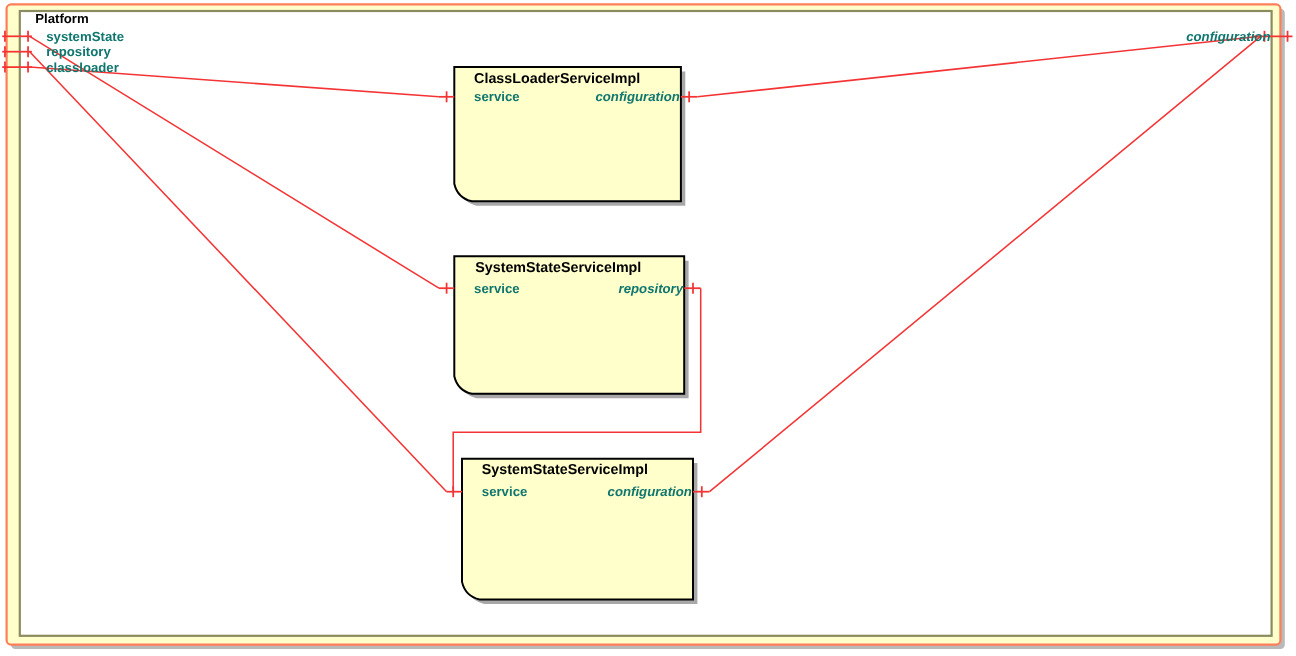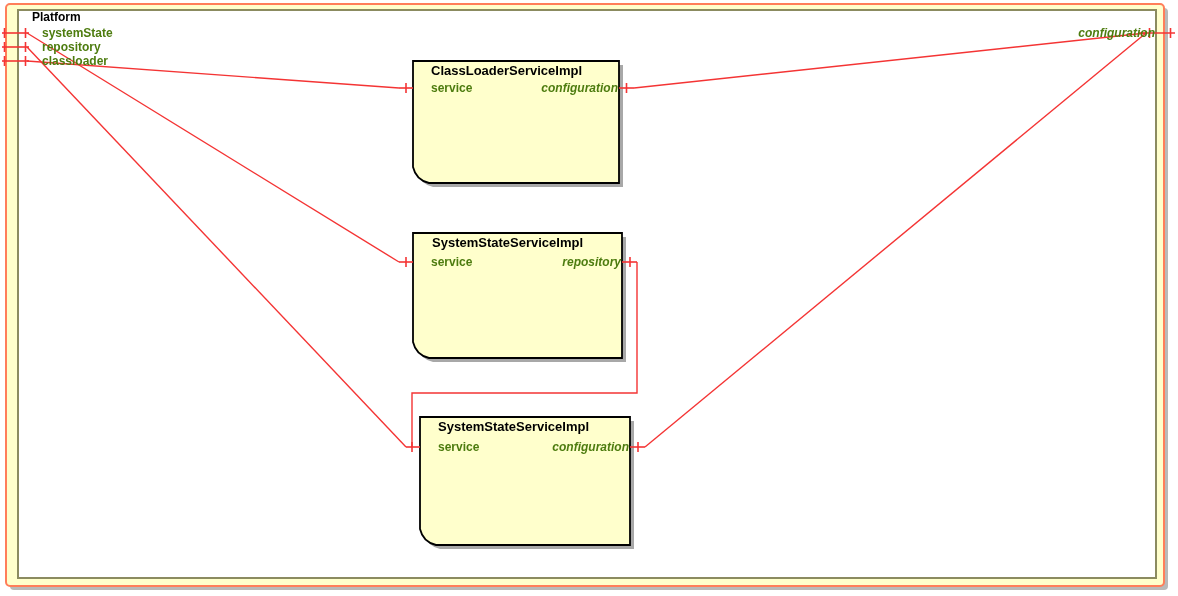--- a/index.html
+++ b/index.html
@@ -13,21 +13,21 @@
   svg.layer{position:absolute;left:0;top:0;}
   .lbl{
     position:absolute;
     white-space:nowrap;
     font-weight:bold;
     line-height:14px;
     font-size:12px;
     margin-left:12px;
   }
   .black{color:#000000;}
-  .red{color:#4d7c0f;}
+  .red{color:#0f766e;}
   .ital{font-style:italic;}
   .comp-title{font-size:13px;color:#000000;}
   .ralign{text-align:right;}
 </style>
 </head>
 <body>
 
 <div class="canvas">
 
   <svg class="layer" width="1178" height="596" viewBox="0 0 1178 596">

